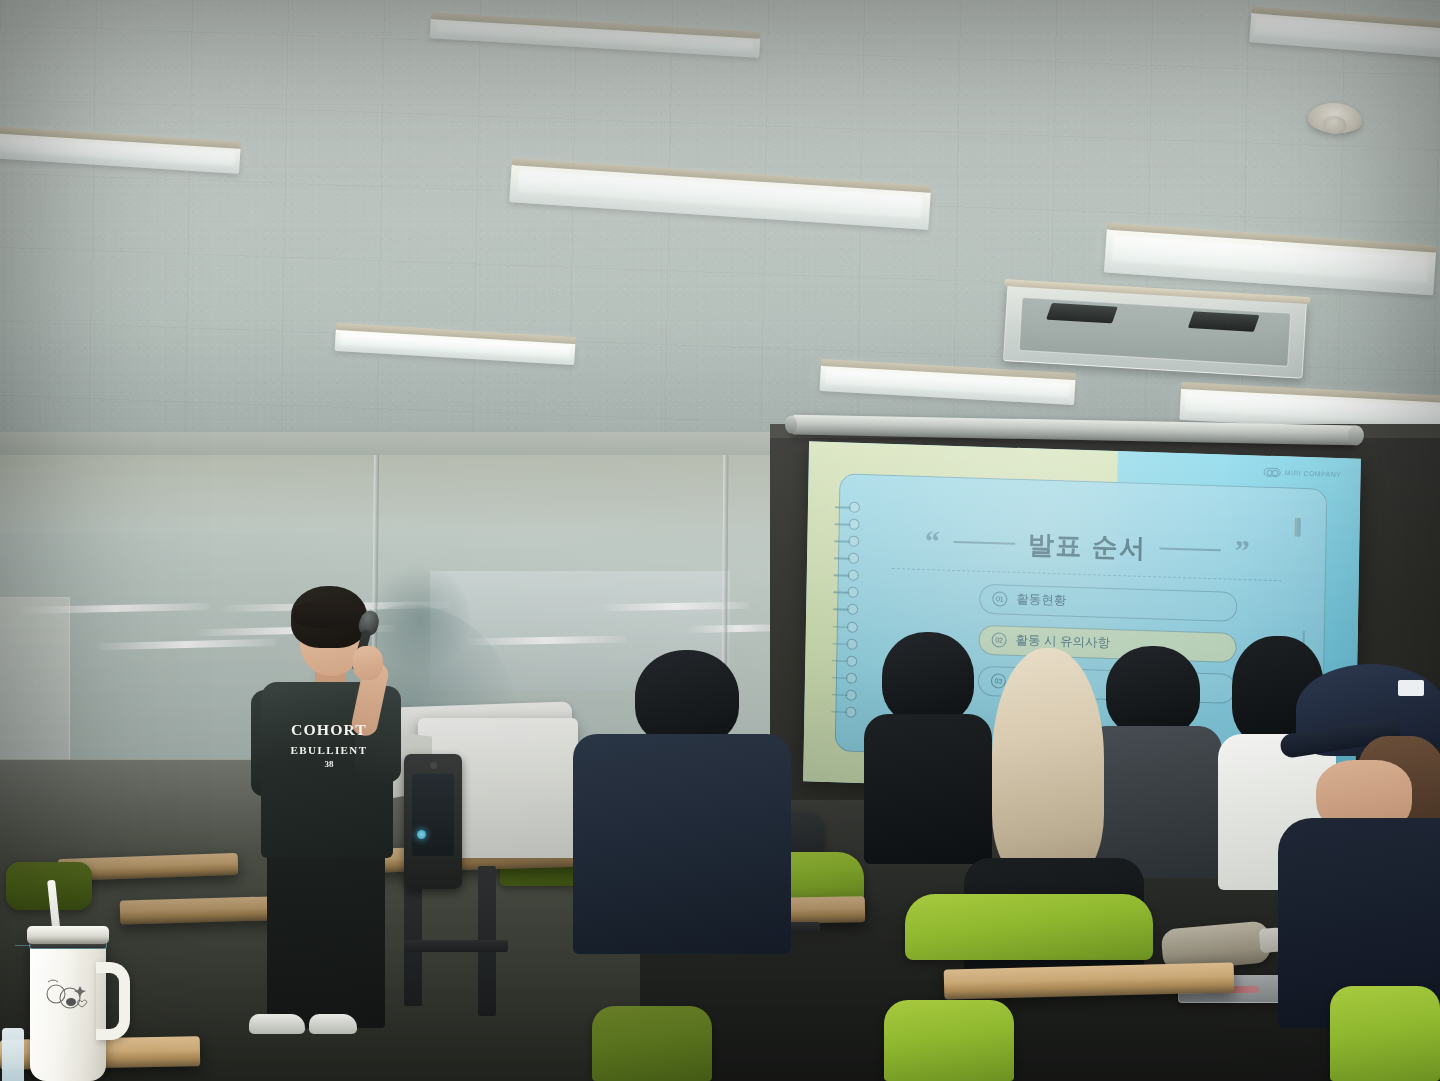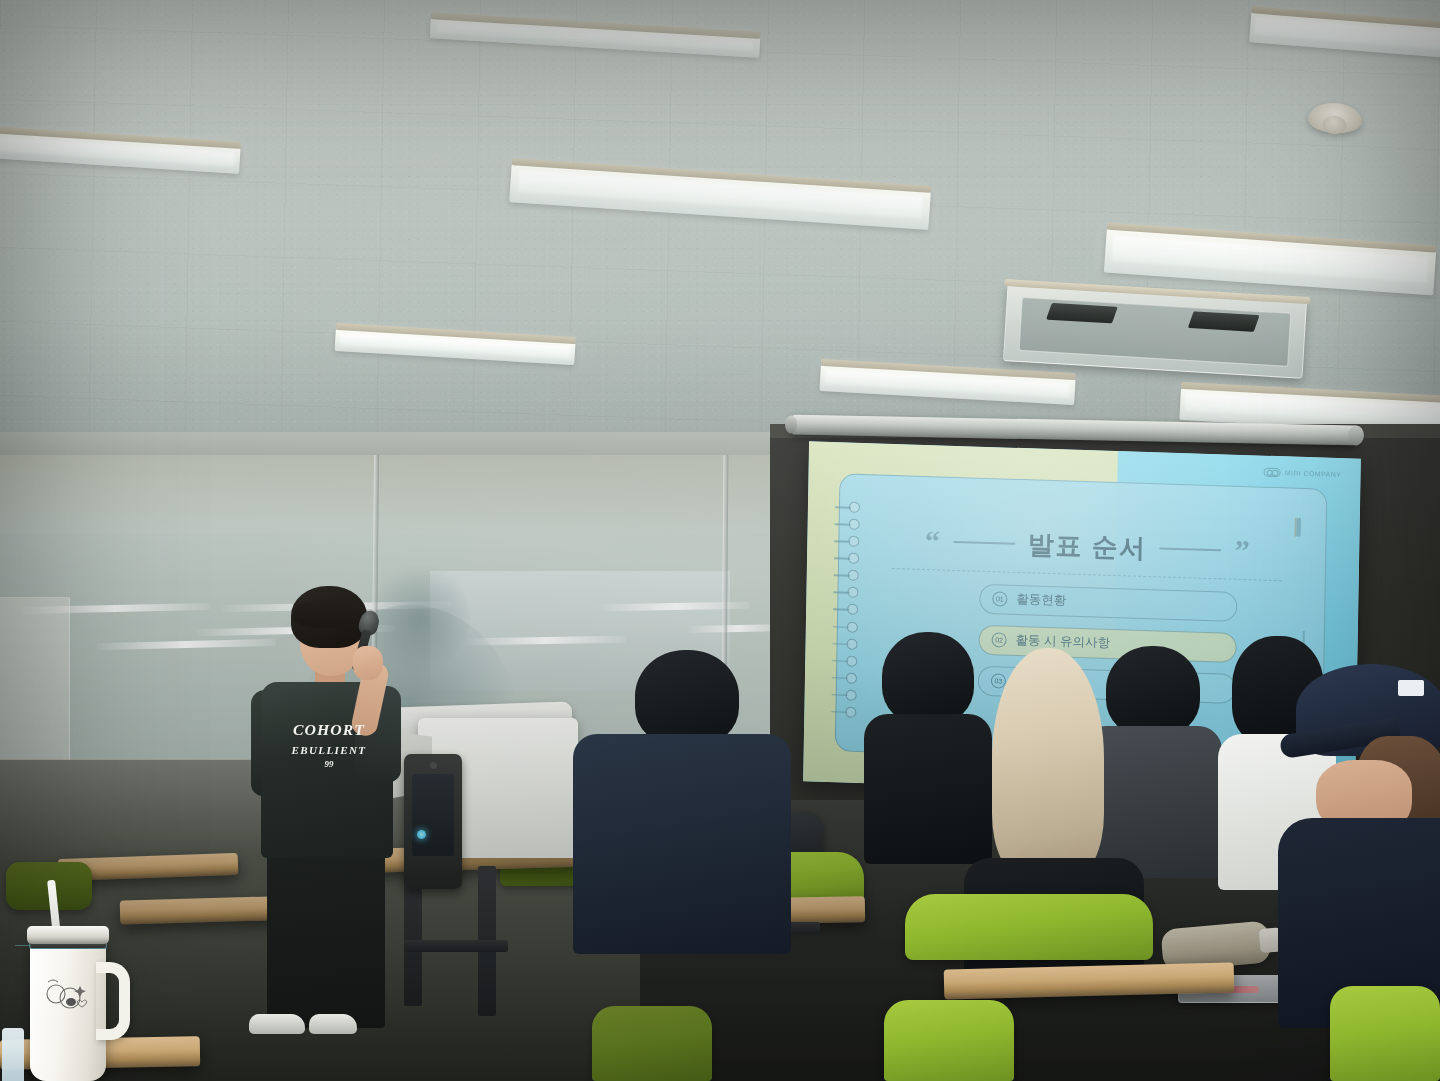--- a/index.html
+++ b/index.html
@@ -784,41 +784,41 @@
     <span class="slope"></span>
     <span class="micclip"></span>
     <span class="kiosk">
       <span class="cam"></span>
       <span class="sc"></span>
       <span class="led"></span>
     </span>
   </div>
   <div class="mic-cable"></div>
 
-  <div class="presenter" style="z-index:12;font-style:italic;">
+  <div class="presenter" style="z-index:12;">
     <span class="pants"></span>
     <span class="shoe shoe-l"></span>
     <span class="shoe shoe-r"></span>
     <span class="neck"></span>
     <span class="sleeve-l"></span>
     <span class="shirt"></span>
     <span class="sleeve-r"></span>
     <span class="face"></span>
     <span class="hair"></span>
     <span class="fringe"></span>
     <span class="forearm"></span>
     <div class="mic">
       <span class="head"></span>
         <span class="body"></span>
     </div>
     <span class="hand"></span>
     <div class="shirt-text">
       <div class="l1">COHORT</div>
       <div class="l2">EBULLIENT</div>
-      <div class="l3">99</div>
+      <div class="l3">38</div>
     </div>
   </div>
 
   <div class="tumbler" style="z-index:18;">
     <span class="straw"></span>
     <span class="cup"></span>
     <span class="ring"></span>
     <span class="lid"></span>
     <span class="handle"></span>
     <svg class="doodle" viewBox="0 0 50 44">

